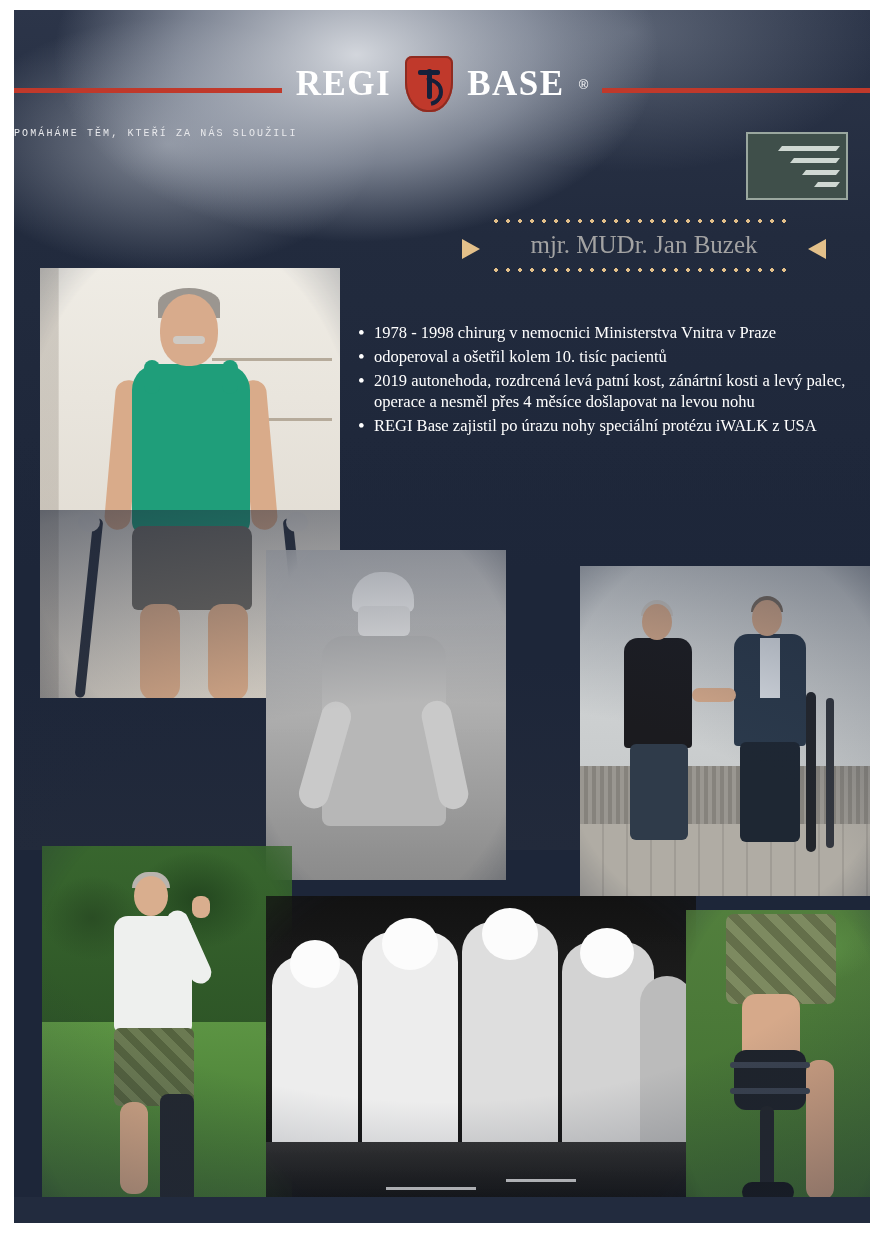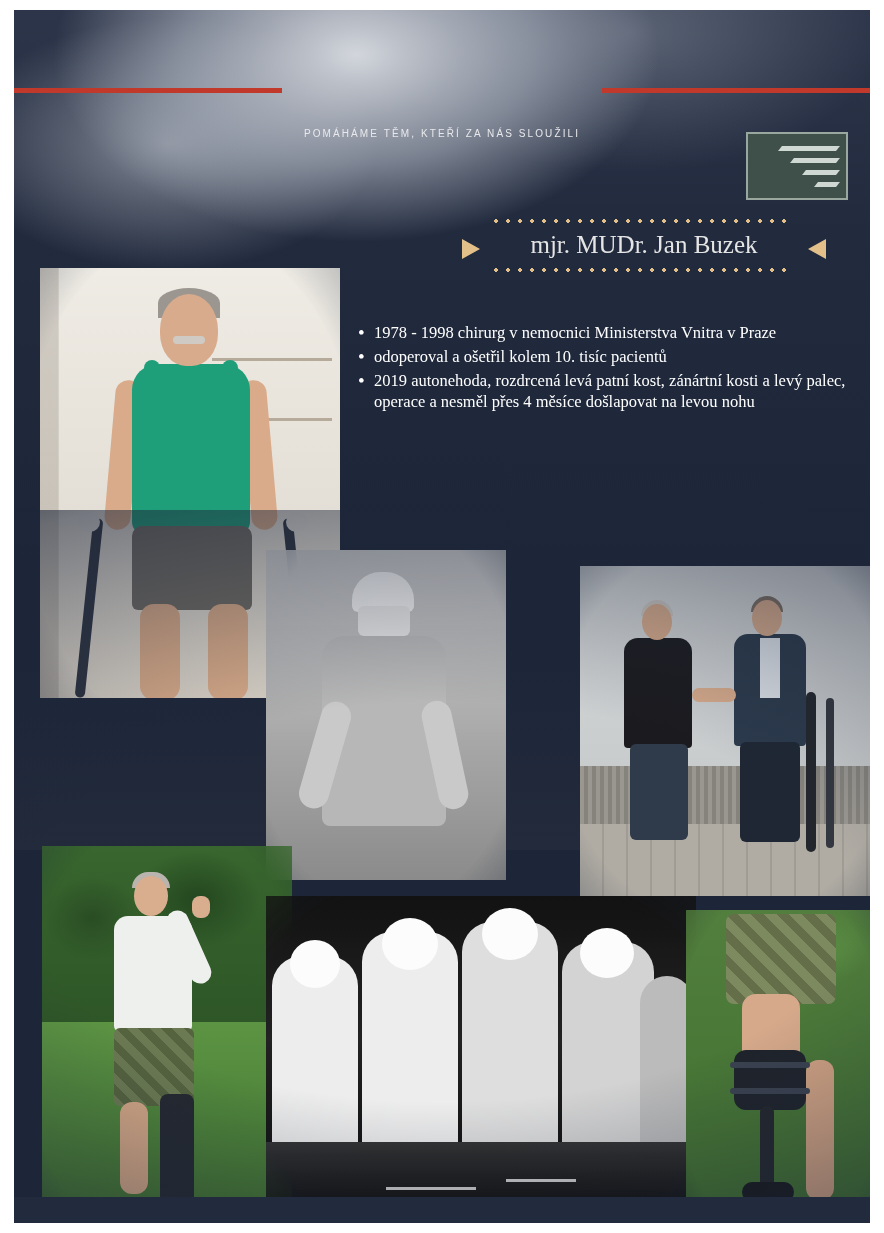--- a/index.html
+++ b/index.html
@@ -101,23 +101,22 @@
   }
   .logo-reg {
     color: #ffffff;
     font-size: 13px;
     vertical-align: super;
     font-family: "Liberation Sans", sans-serif;
   }
   .tagline {
     position: absolute;
     left: 0; right: 0; top: 118px;
-    text-align: center;
     color: #e8e9ec;
-    font-family: Liberation Sans, sans-serif;
+    font-family: Liberation Mono, monospace;
     font-size: 10px;
     letter-spacing: 2.1px;
   }
 
   
   .flag {
     position: absolute;
     right: 22px; top: 122px;
     width: 98px; height: 64px;
     background: #3f4f4a;
@@ -143,21 +142,21 @@
     background-image: radial-gradient(circle, #e3c08a 1.8px, rgba(0,0,0,0) 2px);
     background-size: 12px 4px;
     background-repeat: repeat-x;
   }
   .dots.top { top: 4px; }
   .dots.bottom { top: 53px; }
   .person-name {
     position: absolute;
     left: 0; right: 0; top: 16px;
     text-align: center;
-    color: #e5e5e5;
+    color: #a3a3a3;
     font-family: "Liberation Serif", serif;
     font-size: 25px;
   }
   .chev {
     position: absolute;
     top: 24px;
     width: 0; height: 0;
   }
   .chev-left {
     left: 18px;
@@ -500,20 +499,30 @@
 <div class="page">
   <div class="poster">
 
     <div class="sky"></div>
     <div class="sky-lower"></div>
 
     <div class="header">
       <div class="hrule left"></div>
       <div class="hrule right"></div>
 
+      <div class="logo-wrap">
+        <span class="logo-text">REGI</span>
+        <span class="logo-badge">
+          <span class="rod"></span>
+          <span class="cross-h"></span>
+          <span class="snake"></span>
+        </span>
+        <span class="logo-text">BASE</span>
+        <span class="logo-reg">®</span>
+      </div>
 
       <div class="tagline">POMÁHÁME TĚM, KTEŘÍ ZA NÁS SLOUŽILI</div>
     </div>
 
     <div class="flag">
       <span class="stripe" style="top:12px;width:58px;"></span>
       <span class="stripe" style="top:24px;width:46px;"></span>
       <span class="stripe" style="top:36px;width:34px;"></span>
       <span class="stripe" style="top:48px;width:22px;"></span>
     </div>
@@ -529,20 +538,23 @@
     <div class="bio">
       <ul>
         <li>
           <span class="b">1978 - 1998 chirurg v nemocnici Ministerstva Vnitra v Praze</span><span></span>
         </li>
         <li>
           <span class="b"></span><span>odoperoval a ošetřil kolem 10. tisíc pacientů</span>
         </li>
         <li>
           <span class="b">2019</span><span> autonehoda, rozdrcená levá patní kost, zánártní kosti a levý palec, operace a nesměl přes 4 měsíce došlapovat na levou nohu</span>
+        </li>
+        <li>
+          <span class="b">REGI Base</span><span> zajistil po úrazu nohy speciální protézu iWALK z USA</span>
         </li>
       </ul>
     </div>
 
     <div class="photo torn ph-man1">
       <div class="wall"></div>
       <div class="shelf" style="top:90px;"></div>
       <div class="shelf" style="top:150px;"></div>
       <div class="crutchL"></div>
       <div class="crutchR"></div>

